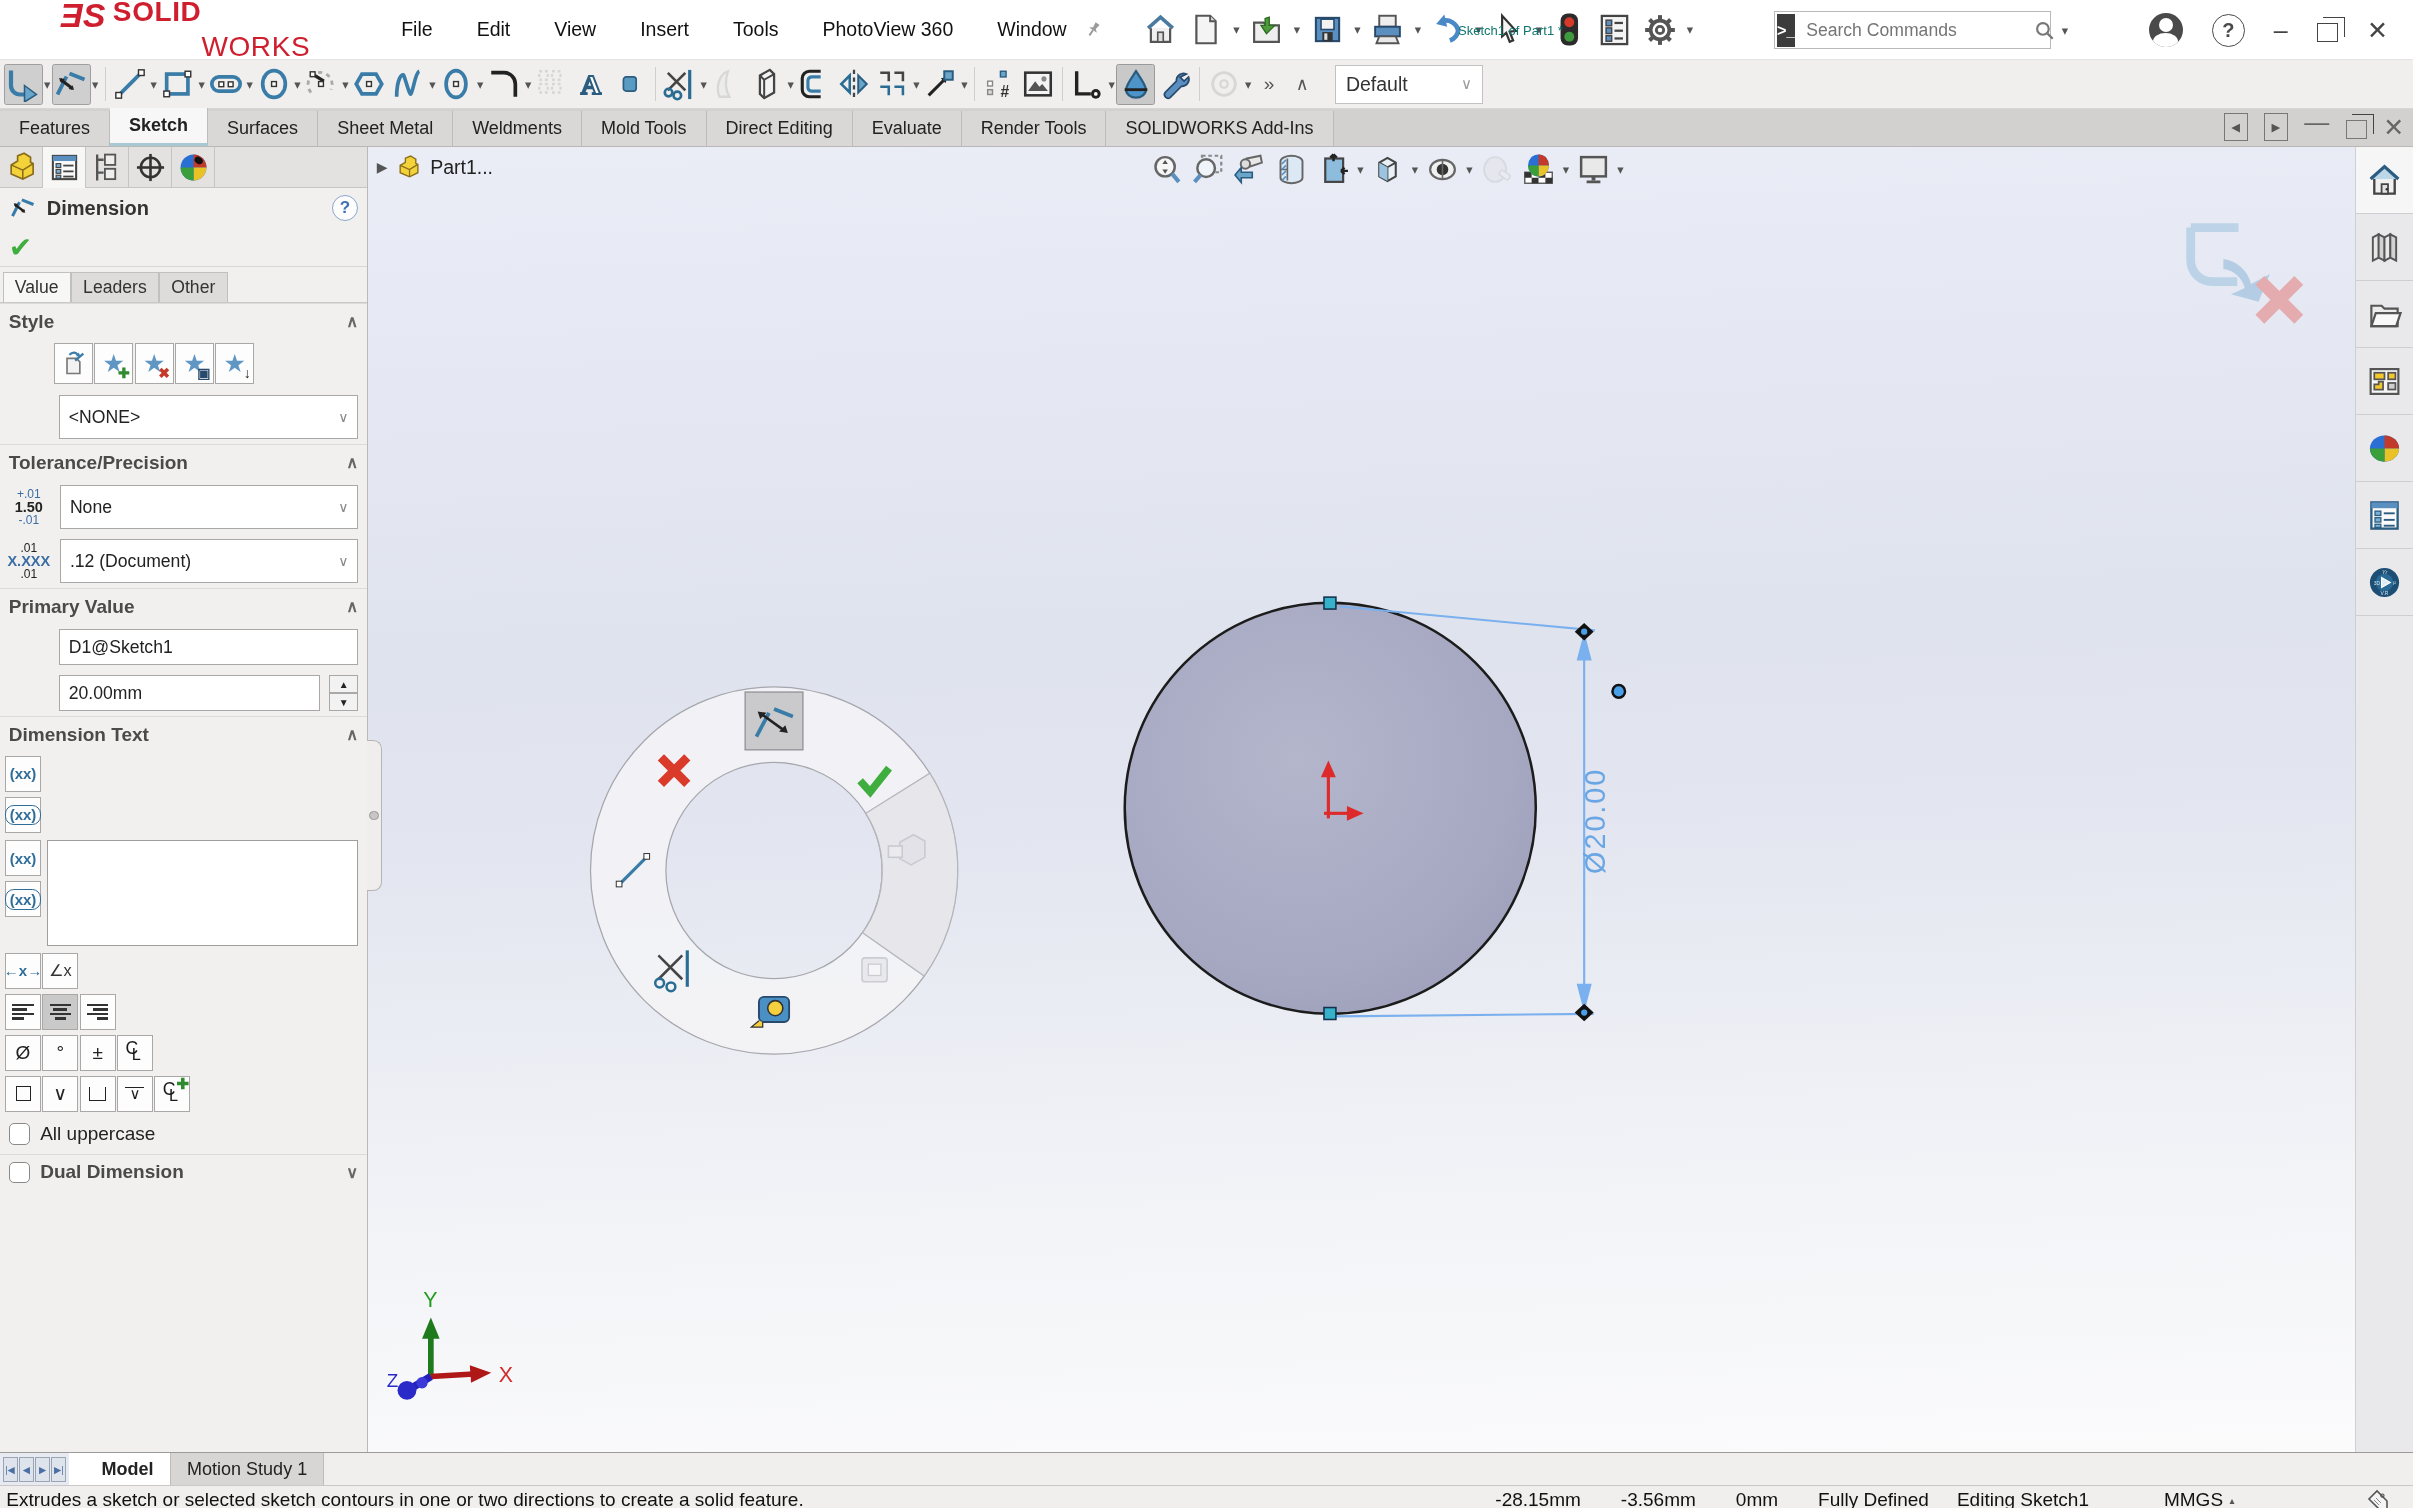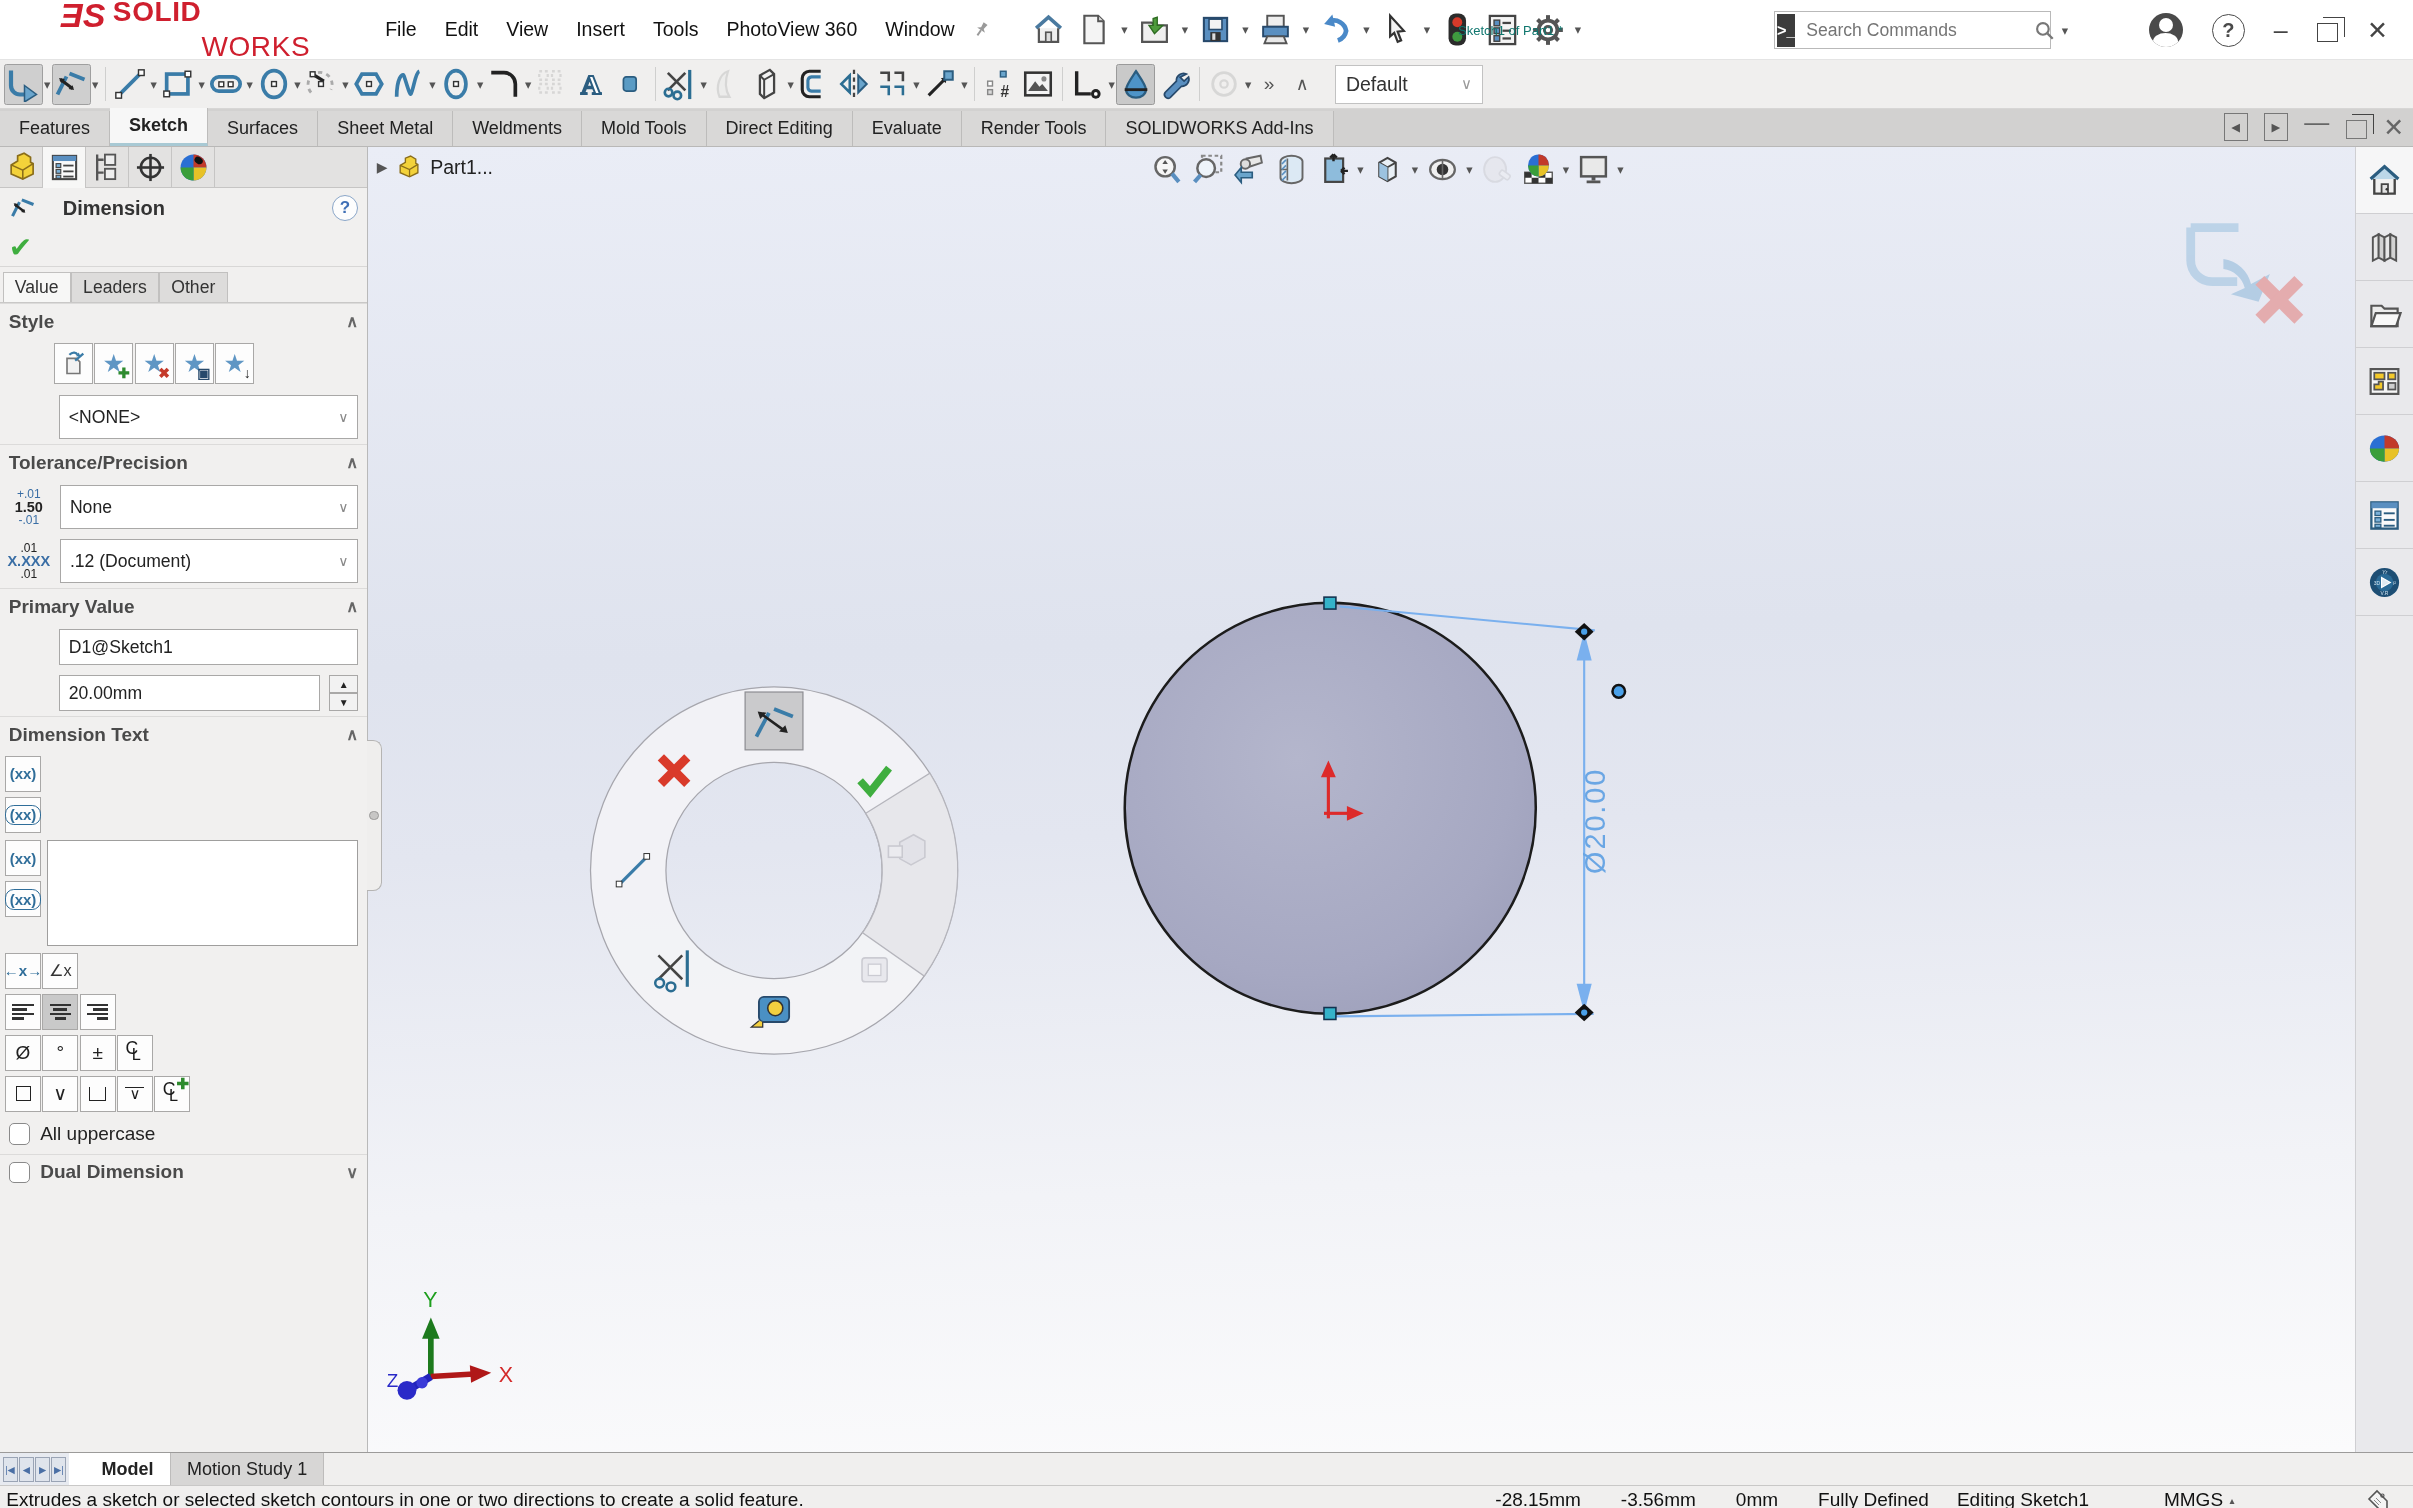--- a/index.html
+++ b/index.html
@@ -5,21 +5,21 @@
   html,body{margin:0;padding:0;width:2413px;height:1508px;overflow:hidden;
     font-family:"Liberation Sans",sans-serif;background:#fff;color:#1a1a1a;}
   *{box-sizing:border-box;}
   
   .titlebar{height:60px;background:#fff;display:flex;align-items:center;position:relative;border-bottom:0.6px solid #e4e4e4;}
   .logo{display:flex;align-items:flex-start;margin-left:60px;color:#cf1f2e;white-space:nowrap;}
   .logo .mark{font-weight:bold;font-style:italic;font-size:34px;margin-right:7.5px;}
   .logo .solid{font-weight:bold;font-size:28px;letter-spacing:0.6px;}
   .logo .works{font-weight:400;font-size:28px;letter-spacing:0.6px;margin-top:35px;}
   .menubar{display:flex;gap:28px;margin-left:75px;font-size:19.5px;color:#111;}
-  .menubar span{cursor:default;}
+  .menubar span{cursor:default;margin-left:16px;}
   .pin-icon{margin-left:17.6px;color:#8a8a8a;font-size:19px;transform:rotate(35deg);display:inline-block;}
   .tt-icons{display:flex;align-items:center;gap:6.3px;margin-left:38px;}
   .tt{width:39px;height:39px;display:flex;align-items:center;justify-content:center;border-radius:3.8px;}
   .ddarrow{font-size:12.6px;color:#555;margin:0 1.3px;}
   .doc-title{position:absolute;left:1458px;top:0;height:60px;display:flex;align-items:center;font-size:13px;color:#0f766e;}
   .searchbox{position:absolute;left:1774px;top:11.3px;width:277px;height:38px;border:0.6px solid #b9b9b9;background:#fff;display:flex;align-items:center;}
   .searchbox .cmd{width:33px;height:33px;background:#3c3c3c;color:#fff;font-size:16.3px;display:flex;align-items:center;justify-content:center;margin:1.9px;font-weight:bold;}
   .searchbox input{border:none;outline:none;flex:1;font-size:17.6px;color:#888;font-family:inherit;background:transparent;padding-left:8.8px;}
   .searchbox .mag{color:#777;margin-right:5px;display:flex;align-items:center;}
   .tb-right{position:absolute;right:25px;top:0;height:60px;display:flex;align-items:center;gap:29px;color:#4a4a4a;}
@@ -49,21 +49,21 @@
   .pc-sq{width:24px;height:28px;border:1.9px solid #777;display:flex;align-items:center;justify-content:center;font-size:11.3px;color:#555;}
   .pc-min{font-size:25px;margin-top:-8.8px;}
   .pc-x{font-size:25px;}
   
   .main{display:flex;height:1305px;position:relative;}
   
   .panel{width:368px;background:#f1f0ef;border-right:1.3px solid #b9b9b9;position:relative;font-size:17.6px;flex:none;}
   .pm-tabs{display:flex;height:41px;background:#e3e2e1;border-bottom:0.6px solid #c6c5c4;}
   .pmtab{width:43px;height:41px;display:flex;align-items:center;justify-content:center;border-right:0.6px solid #c6c5c4;}
   .pmtab.active{background:#f7f7f6;}
-  .pm-header{display:flex;align-items:center;height:40px;padding:0 8.8px;gap:26px;}
+  .pm-header{display:flex;align-items:center;height:40px;padding:0 8.8px;gap:10px;}
   .pm-header .t{font-weight:bold;font-size:20px;color:#333;}
   .pm-help{margin-left:auto;width:26.4px;height:26.4px;border:1.9px solid #8aa6c8;border-radius:50%;color:#3f6fb5;font-weight:bold;font-size:17px;display:flex;align-items:center;justify-content:center;background:#fdfdfd;}
   .pm-ok{height:39px;display:flex;align-items:center;padding-left:8.8px;font-size:28px;color:#3fae3f;border-bottom:0.6px solid #d8d7d6;}
   .pm-vtabs{display:flex;height:31px;margin-top:5px;border-bottom:0.6px solid #c9c8c7;padding-left:2.5px;}
   .vtab{padding:0 11.3px;display:flex;align-items:center;font-size:17.6px;background:#dddcdb;border:0.6px solid #c1c0bf;border-bottom:none;color:#333;}
   .vtab.active{background:#f7f7f6;}
   .sec-hdr{display:flex;align-items:center;height:36px;padding:0 8.8px;font-weight:bold;color:#4a4a4a;font-size:19px;border-top:0.6px solid #dcdbda;}
   .sec-hdr .chev{margin-left:auto;color:#666;font-size:16.3px;}
   .stylebtns{display:flex;gap:1.3px;padding:3.8px 0 6.3px 54px;}
   .pbtn{width:39px;height:41px;background:#fdfdfd;border:0.6px solid #a9a8a7;display:flex;align-items:center;justify-content:center;position:relative;}

